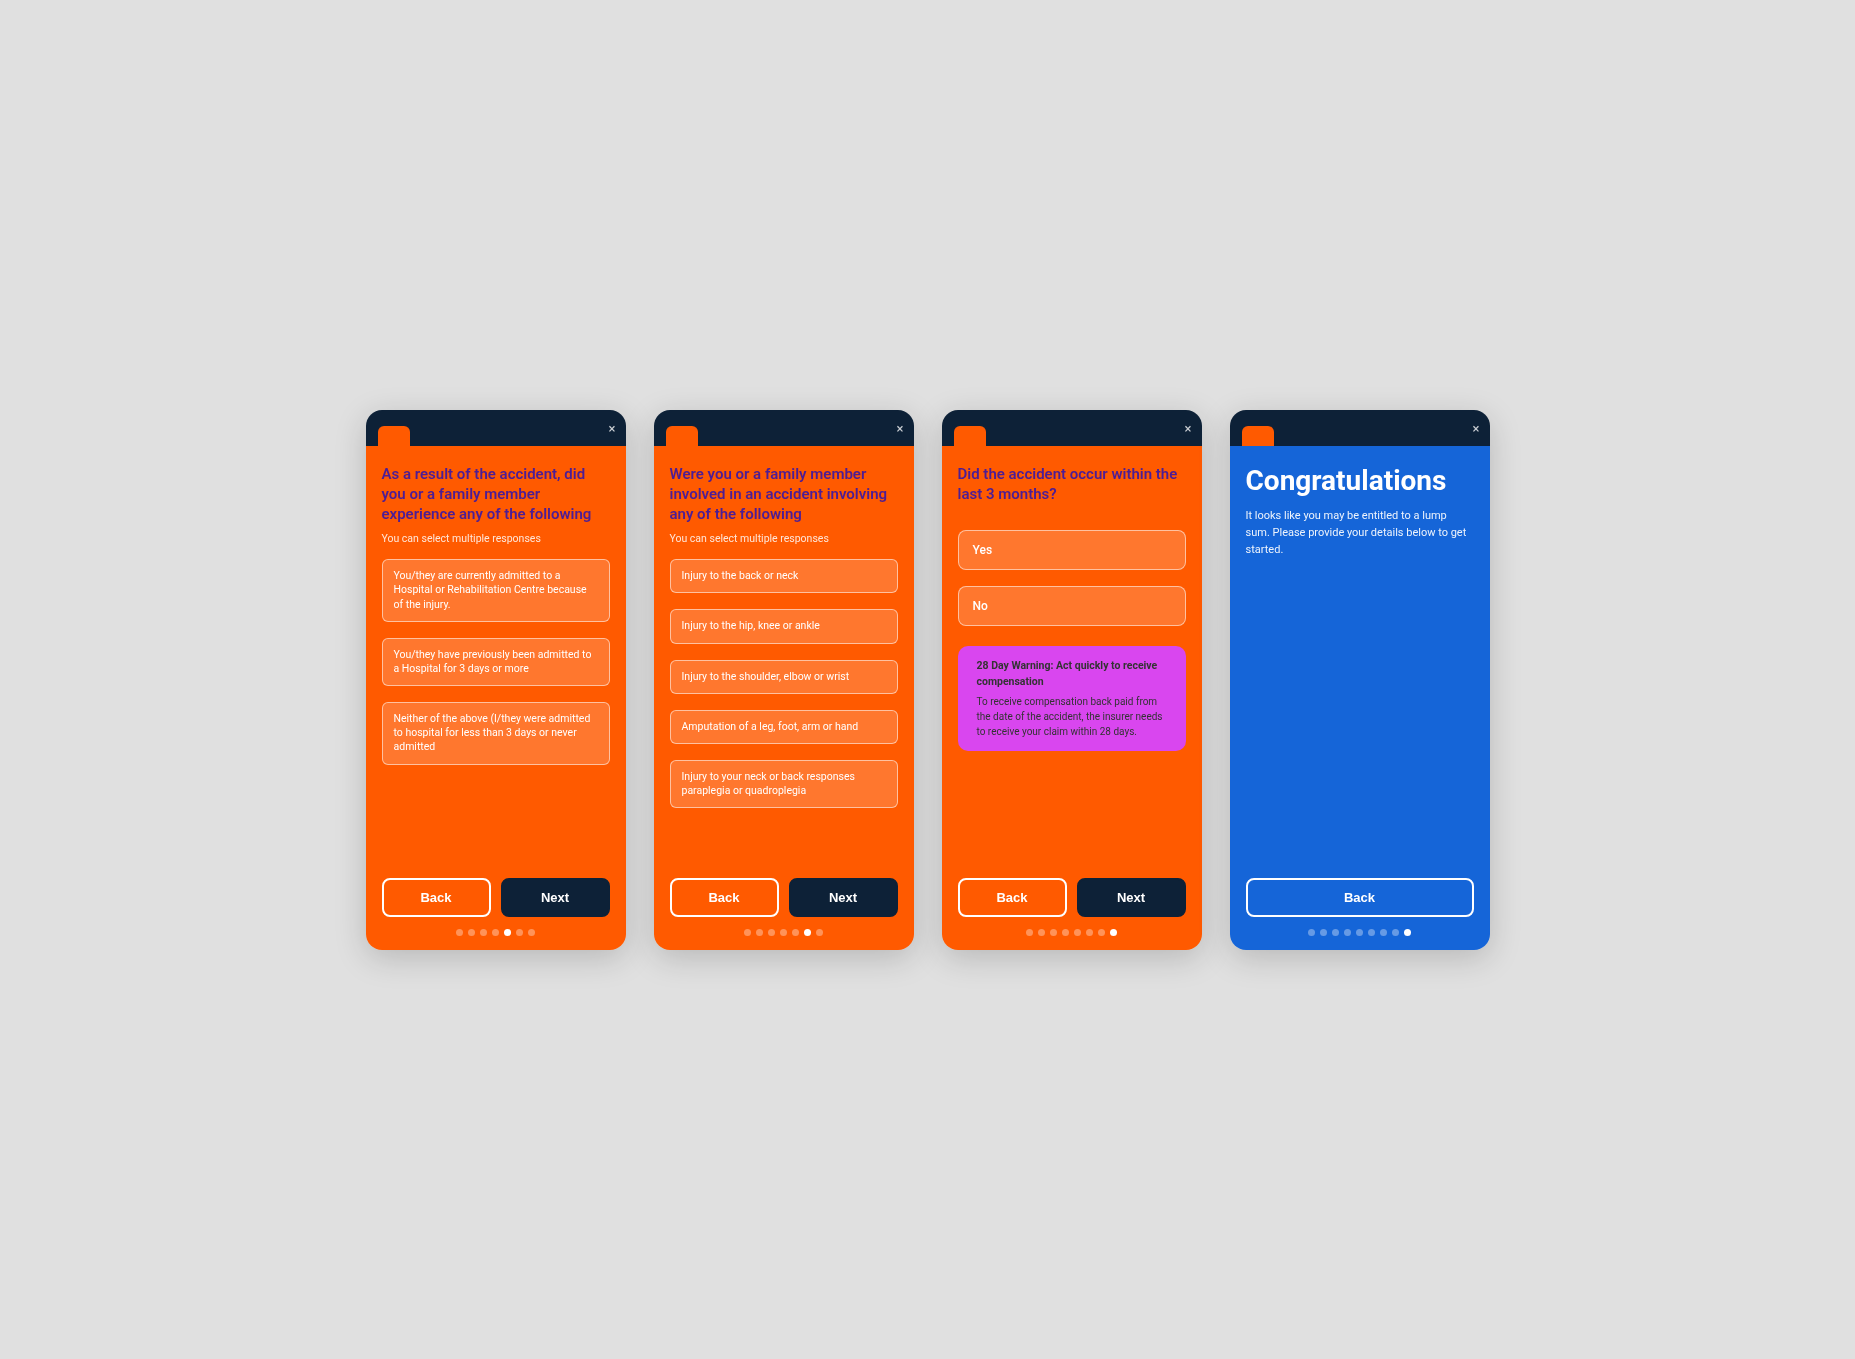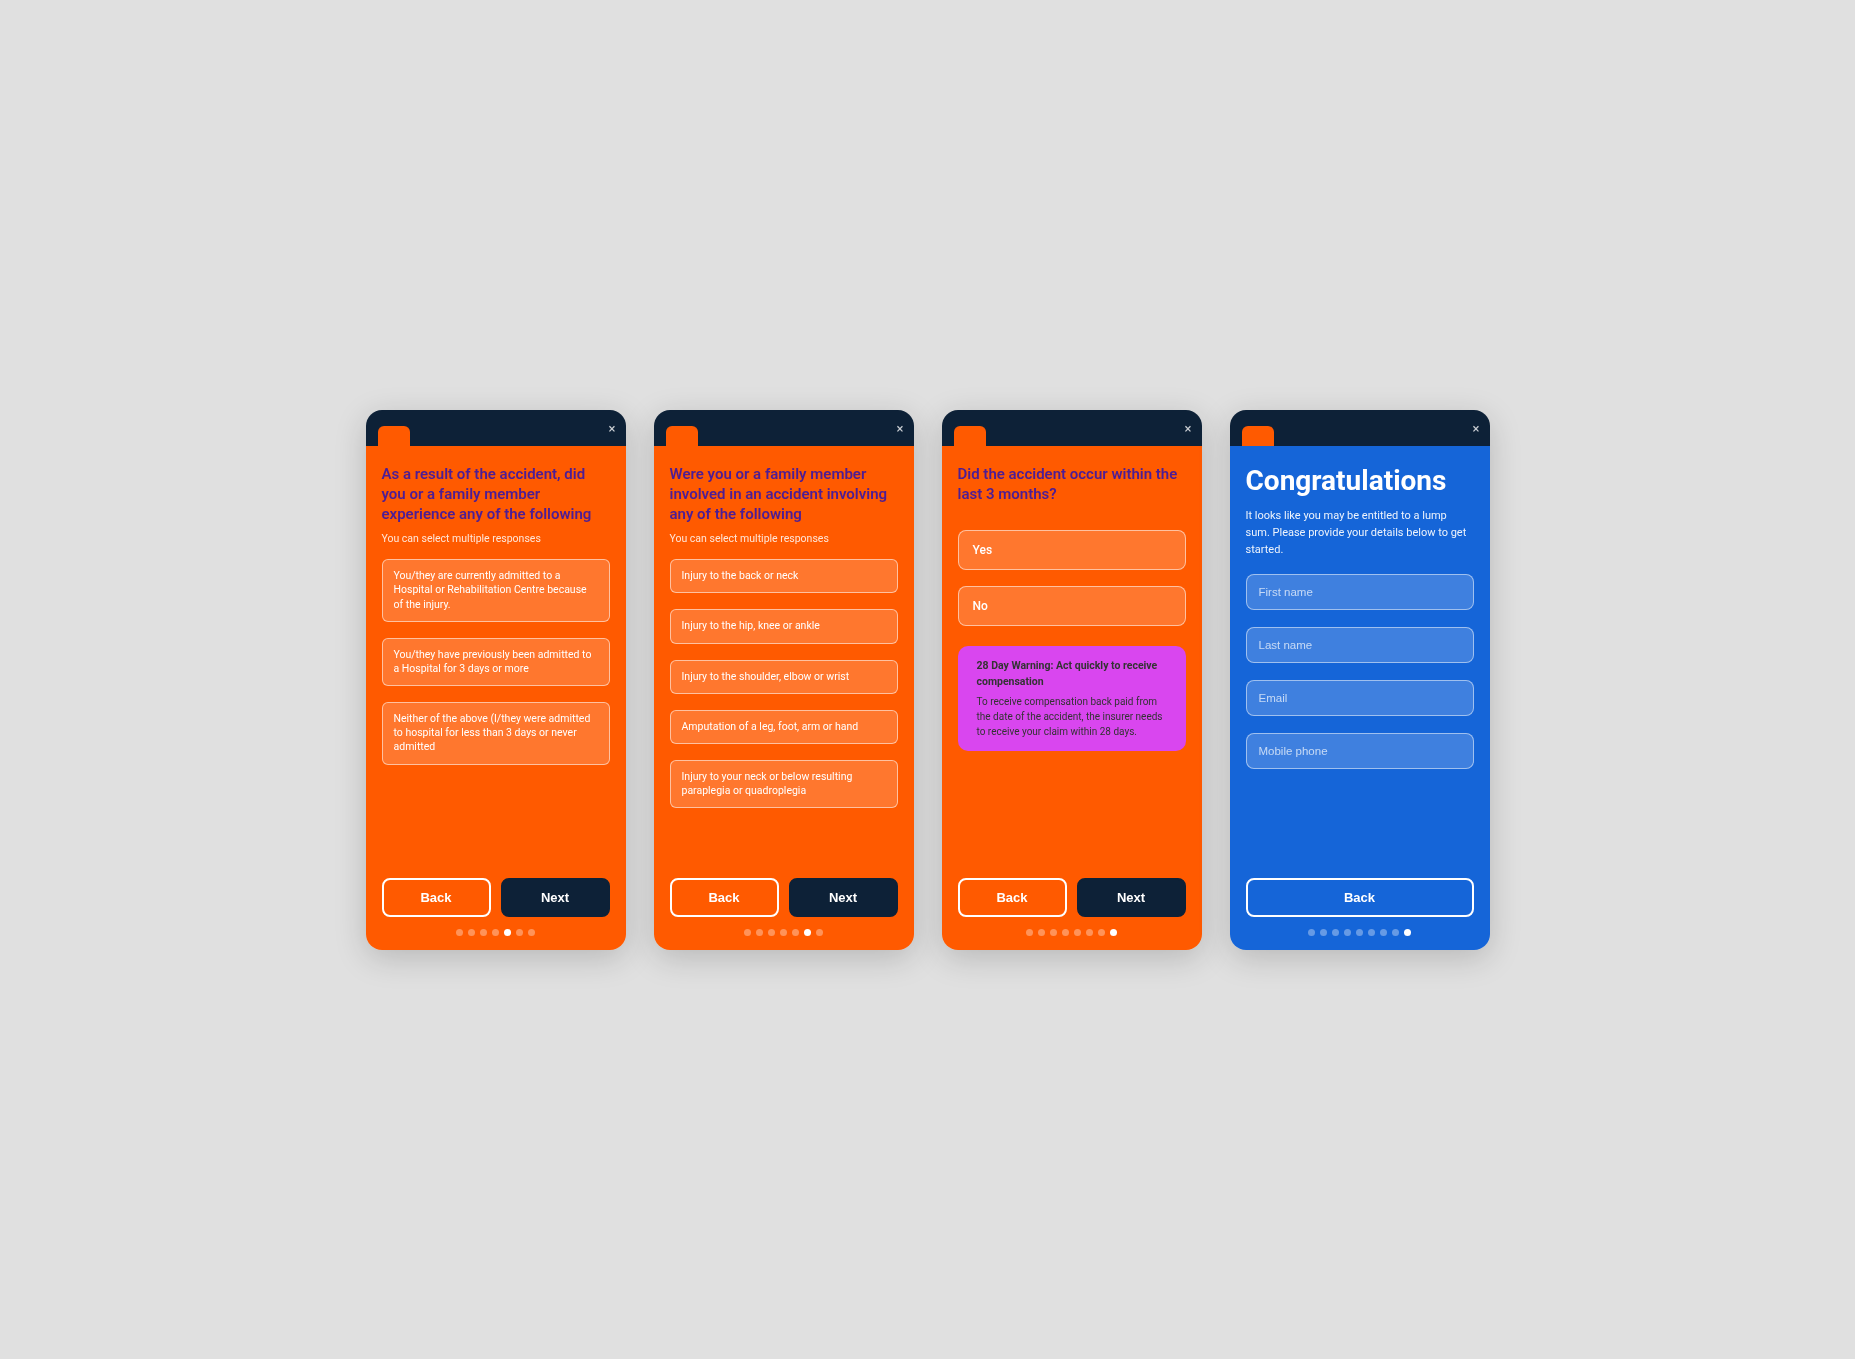--- a/index.html
+++ b/index.html
@@ -241,21 +241,21 @@
       <div class="close-btn">×</div>
     </div>
     <div class="screen-body orange">
       <div class="screen-title">Were you or a family member involved in an accident involving any of the following</div>
       <div class="screen-subtitle">You can select multiple responses</div>
       <div class="options-list">
         <div class="option-card">Injury to the back or neck</div>
         <div class="option-card">Injury to the hip, knee or ankle</div>
         <div class="option-card">Injury to the shoulder, elbow or wrist</div>
         <div class="option-card">Amputation of a leg, foot, arm or hand</div>
-        <div class="option-card">Injury to your neck or below resulting paraplegia or quadroplegia</div>
+        <div class="option-card">Injury to your neck or back responses paraplegia or quadroplegia</div>
       </div>
       <div class="bottom-area">
         <div class="btn-row">
           <button class="btn btn-back">Back</button>
           <button class="btn btn-next">Next</button>
         </div>
         <div class="dots">
           <div class="dot"></div>
           <div class="dot"></div>
           <div class="dot"></div>
@@ -303,26 +303,20 @@
   </div>
 
   <div class="screen">
     <div class="screen-header">
       <div class="orange-tab"></div>
       <div class="close-btn">×</div>
     </div>
     <div class="screen-body blue">
       <div class="congrats-title">Congratulations</div>
       <div class="congrats-text">It looks like you may be entitled to a lump sum. Please provide your details below to get started.</div>
-      <div class="options-list">
-        <input class="form-field" type="text" placeholder="First name" style="">
-        <input class="form-field" type="text" placeholder="Last name" style="">
-        <input class="form-field" type="email" placeholder="Email" style="">
-        <input class="form-field" type="tel" placeholder="Mobile phone" style="">
-      </div>
       <div class="bottom-area">
         <div class="btn-row">
           <button class="btn-back-blue">Back</button>
         </div>
         <div class="dots">
           <div class="dot"></div>
           <div class="dot"></div>
           <div class="dot"></div>
           <div class="dot"></div>
           <div class="dot"></div>

